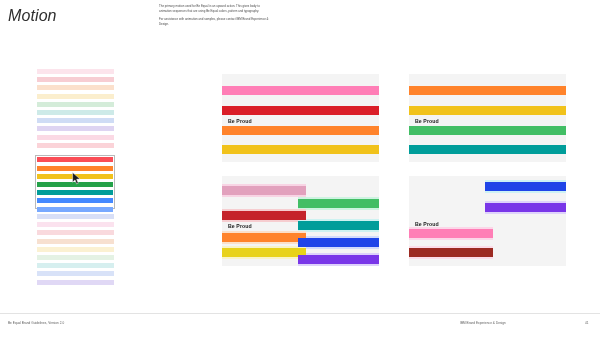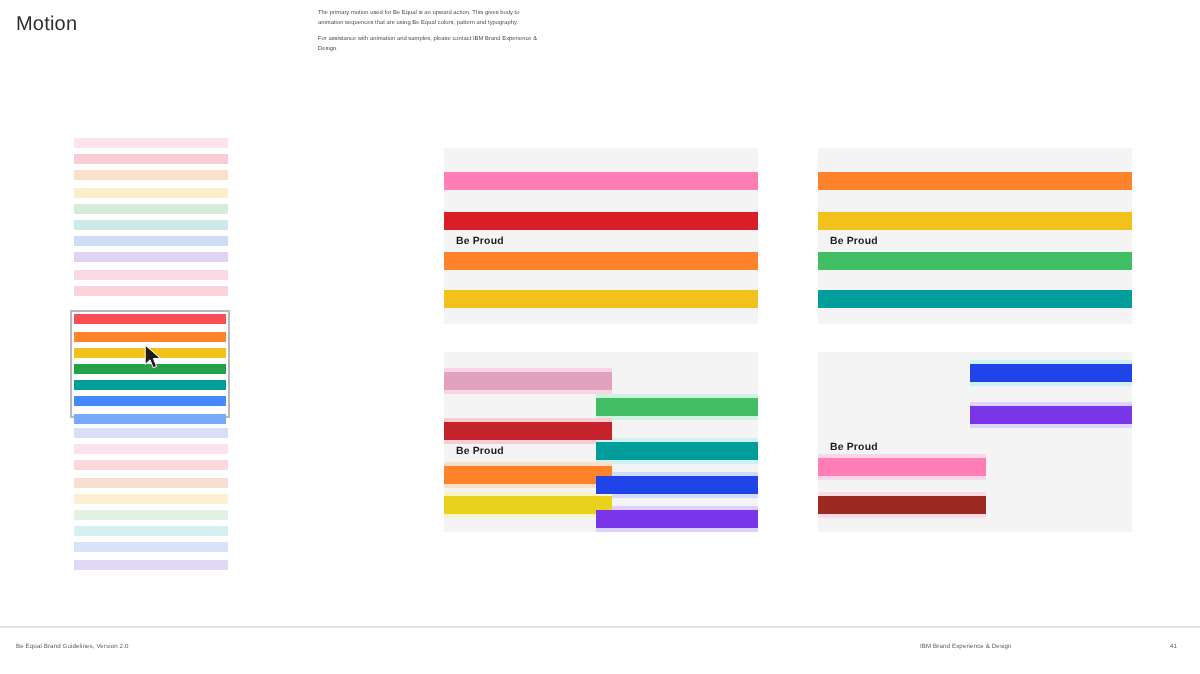--- a/index.html
+++ b/index.html
@@ -14,25 +14,26 @@
     overflow: hidden;
     font-family: "Liberation Sans", sans-serif;
     color: #2b2b2b;
   }
 
   
   #page-title {
     position: absolute;
     left: 8px;
     top: 7px;
-    font-size: 10px;
+    font-size: 16px;
     font-weight: 400;
     letter-spacing: 0.1px;
     color: #2f2f2f;
     margin: 0;
+    font-style: italic;
   }
   #intro-block {
     position: absolute;
     left: 159px;
     top: 4px;
     width: 112px;
   }
   .intro-para {
     font-size: 2.9px;
     line-height: 4.6px;

